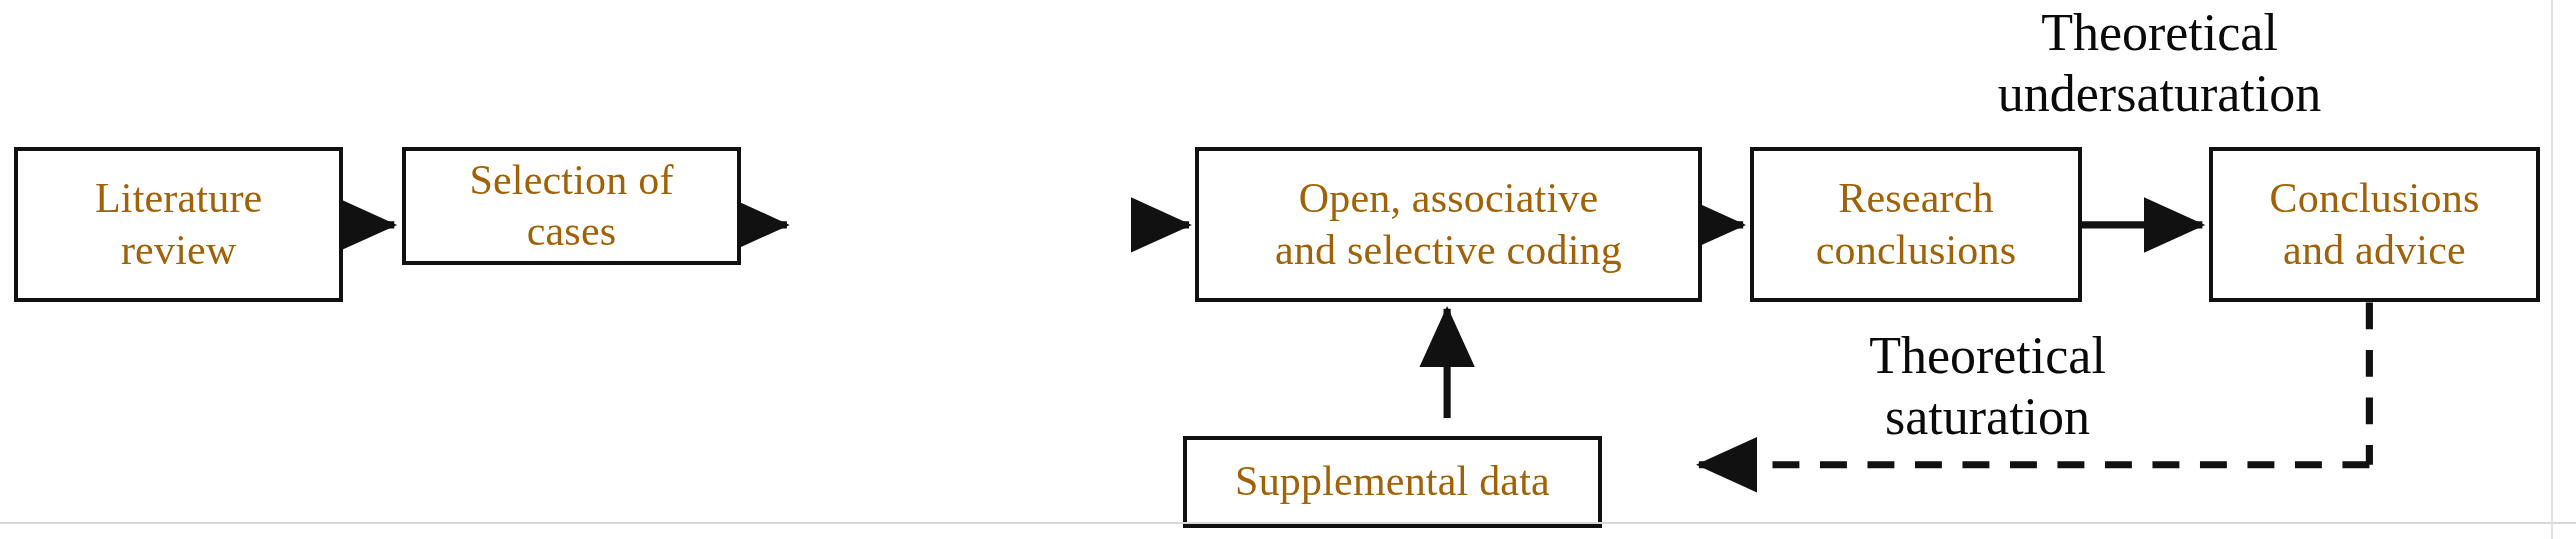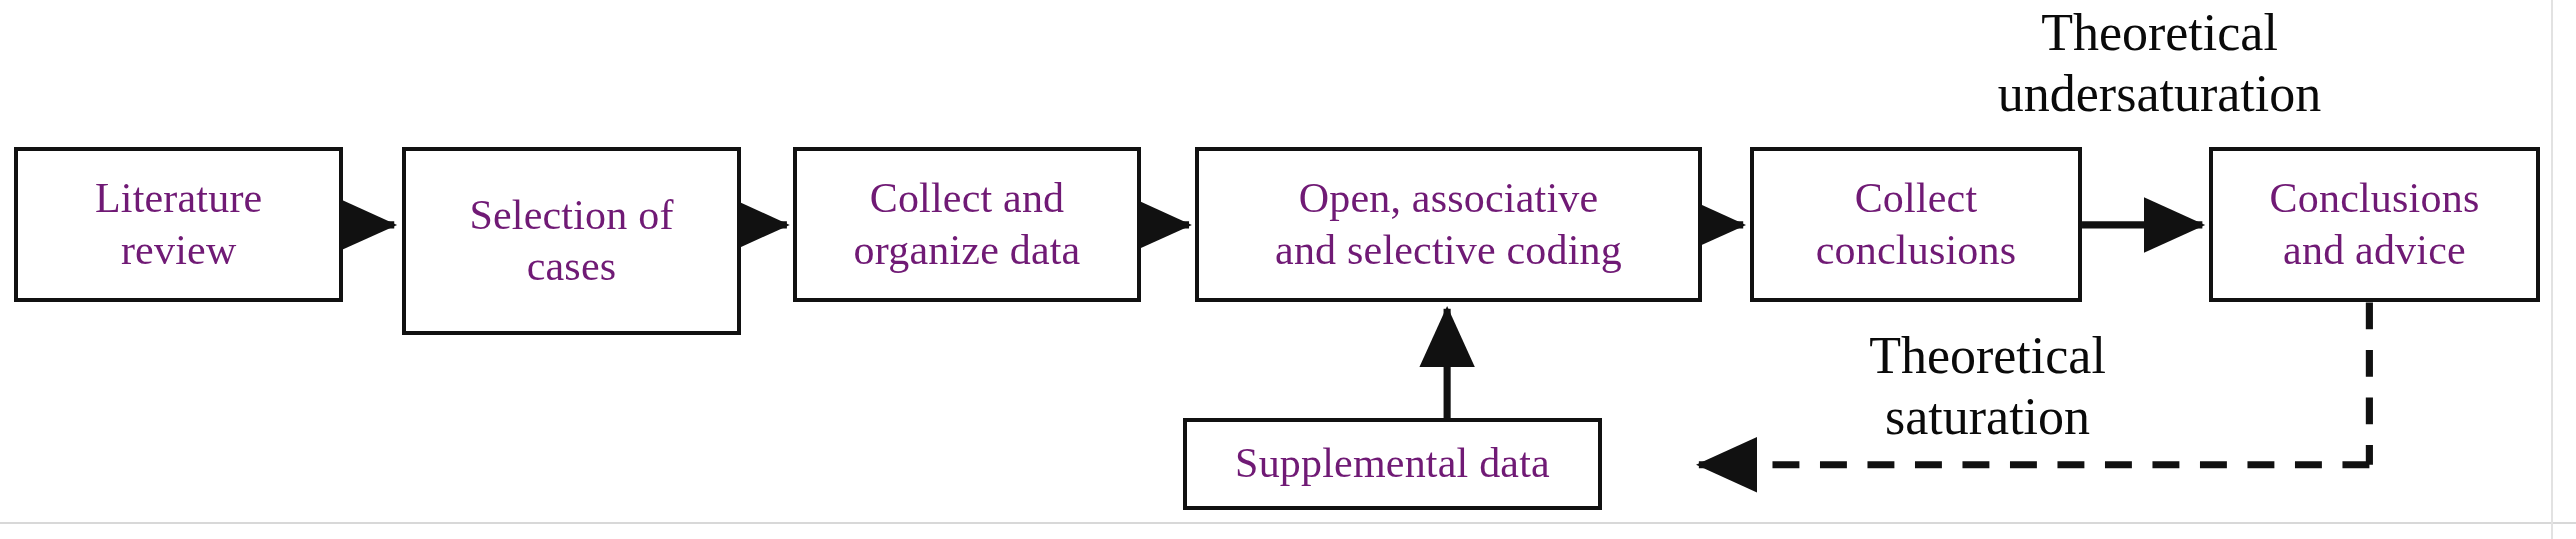--- a/index.html
+++ b/index.html
@@ -27,21 +27,21 @@
   }
   .node-box {
     position: absolute;
     box-sizing: border-box;
     border: 4px solid #111111;
     background: #ffffff;
     display: flex;
     align-items: center;
     justify-content: center;
     text-align: center;
-    color: #701a75;
+    color: #a16207;
     font-size: 42px;
     line-height: 1.22;
     letter-spacing: 0.2px;
     padding: 0 8px;
   }
   .node-label {
     display: block;
     white-space: pre-line;
   }
   .edge-label {
@@ -93,46 +93,42 @@
     <line x1="2993" y1="382" x2="2993" y2="587" stroke="#111111" stroke-width="9" stroke-dasharray="34 26"></line>
 
     <line x1="2993" y1="587" x2="2146" y2="587" stroke="#111111" stroke-width="9" stroke-dasharray="34 26" marker-end="url(#arrowhead-left)"></line>
   </svg>
 
   <div class="node-box" style="left:14.2px; top:147px; width:329px; height:155px;">
     <span class="node-label">Literature
 review</span>
   </div>
 
-  <div class="node-box" style="left:402px; top:147px; width:339px; height:188px;">
+  <div class="node-box" style="left:402px; top:147px; width:339px; height:118px;">
     <span class="node-label">Selection of
 cases</span>
   </div>
 
-  <div class="node-box" style="left:793px; top:147px; width:348px; height:155px;">
-    <span class="node-label">Collect and
-organize data</span>
-  </div>
 
   <div class="node-box" style="left:1195px; top:147px; width:507px; height:155px;justify-content:center;">
     <span class="node-label">Open, associative
 and selective coding</span>
   </div>
 
   <div class="node-box" style="left:1750px; top:147px; width:332px; height:155px;">
-    <span class="node-label">Collect
+    <span class="node-label">Research
 conclusions</span>
   </div>
 
   <div class="node-box" style="left:2209px; top:147px; width:331px; height:155px;">
     <span class="node-label">Conclusions
 and advice</span>
   </div>
 
-  <div class="node-box" style="left:1183px; top:418px; width:419px; height:92px;">
+  <div class="node-box" style="left:1183px; top:436px; width:419px; height:92px;">
     <span class="node-label">Supplemental data</span>
   </div>
 
   <div class="edge-label" style="left:1938px; top:1.6px; width:443px;">Theoretical
 undersaturation</div>
 
   <div class="edge-label" style="left:1837px; top:325px; width:301px;">Theoretical
 saturation</div>
 
   <div class="page-rule-h" style="left:0px; top:522px; width:2576px;"></div>

